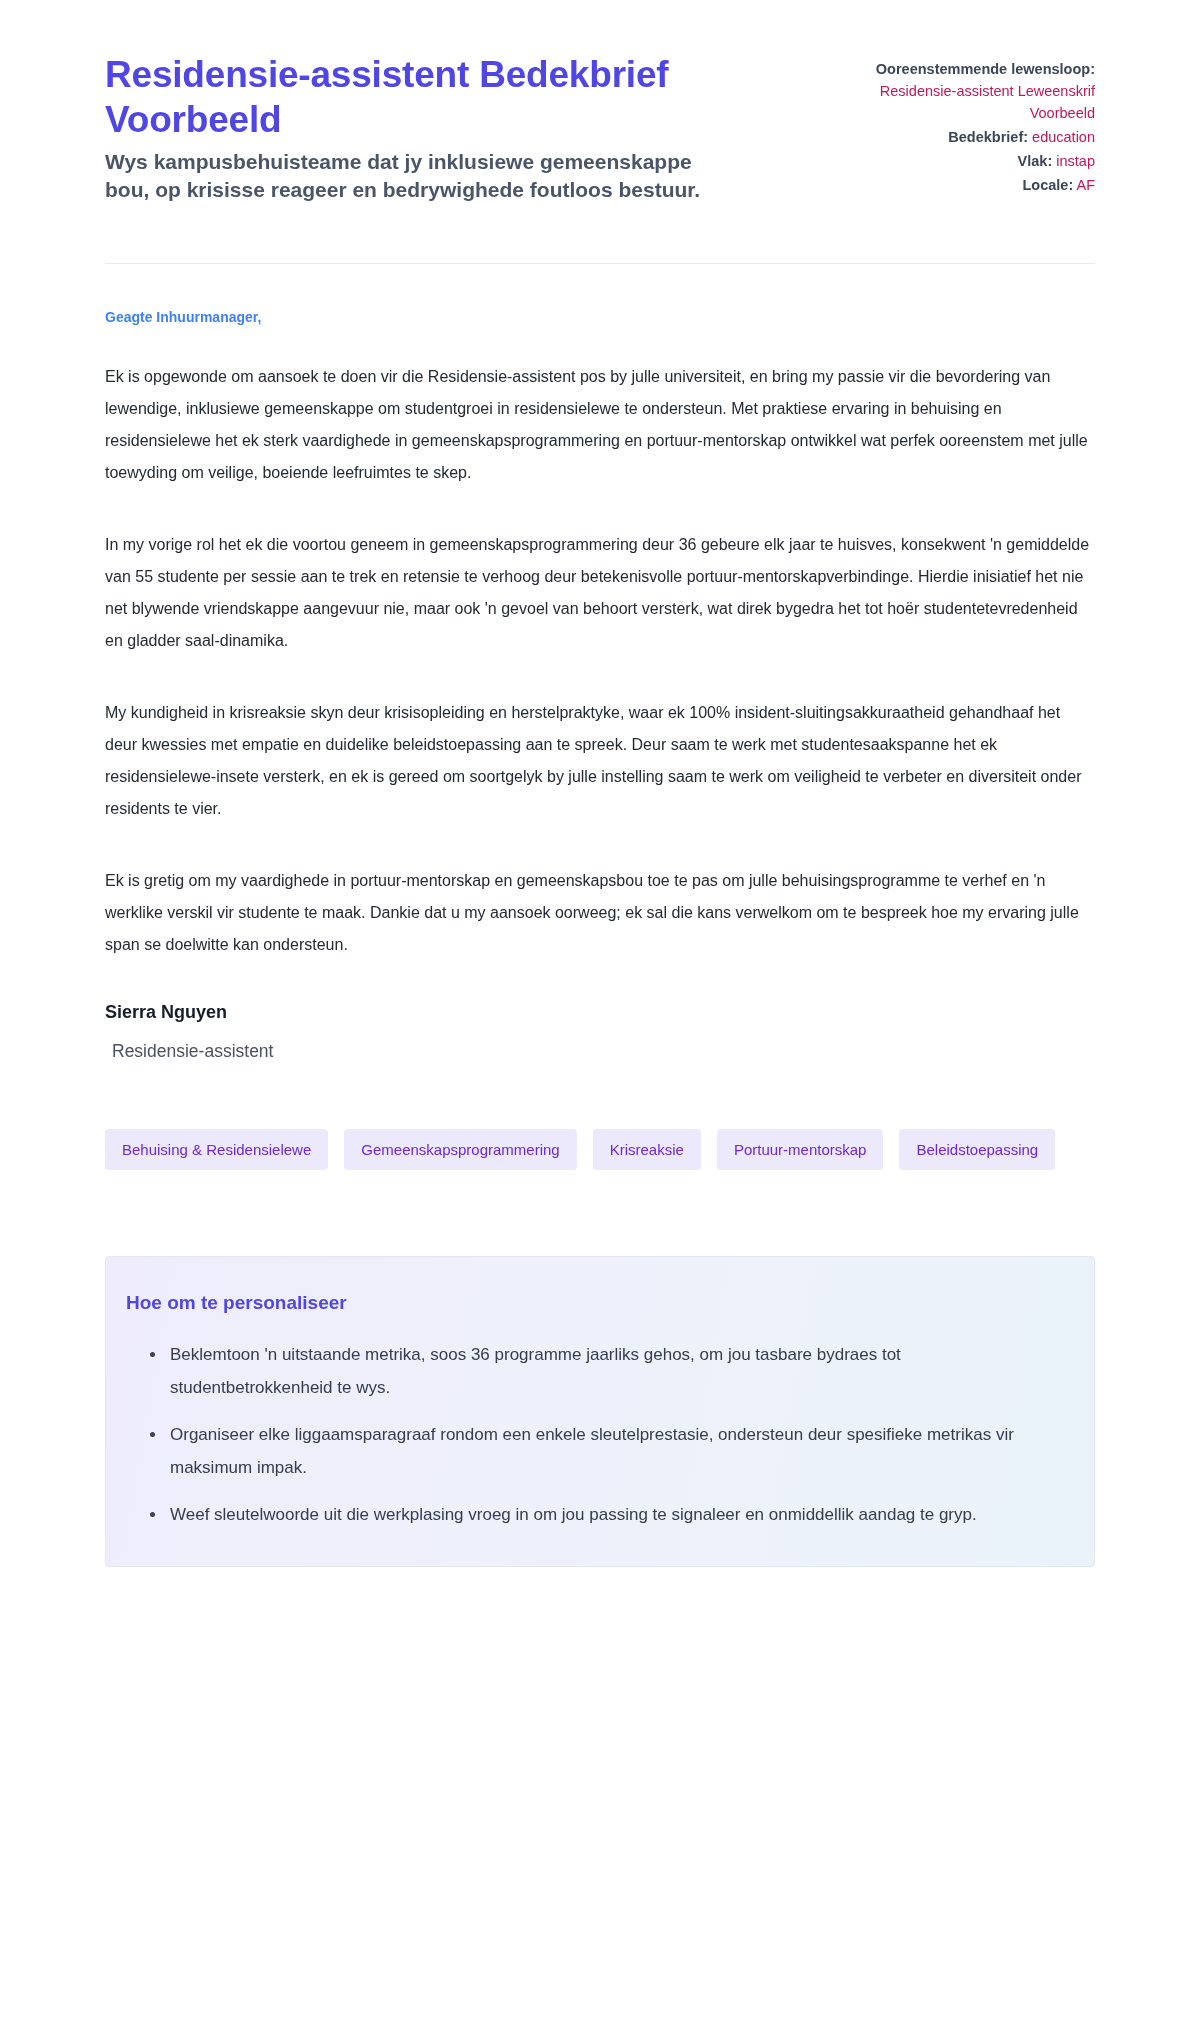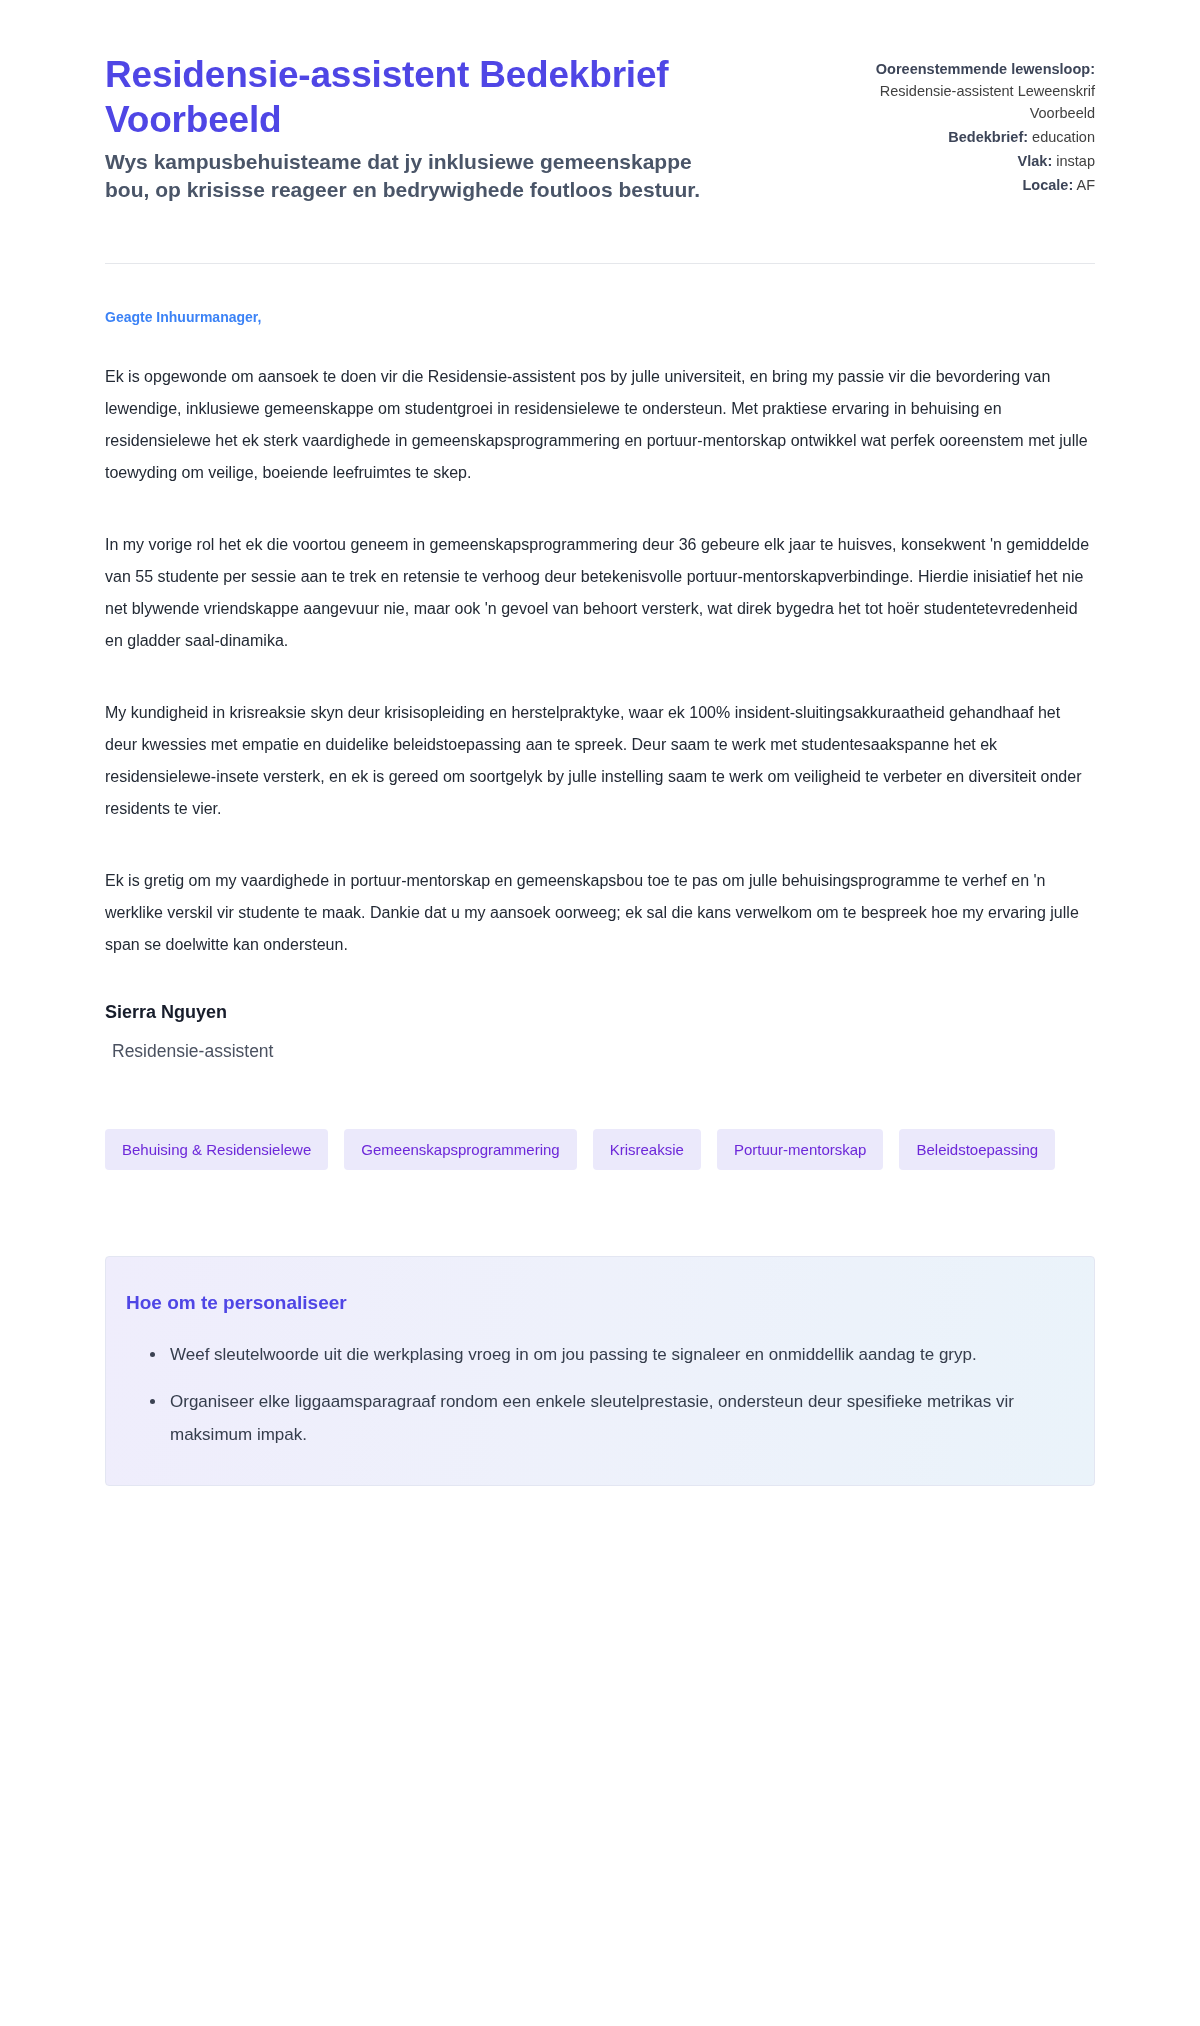--- a/index.html
+++ b/index.html
@@ -58,21 +58,21 @@
     font-size: 14.5px;
     line-height: 1.52;
     color: #5b6375;
     padding-top: 6px;
   }
   .meta-row { margin-bottom: 2px; }
   .meta-label {
     font-weight: bold;
     color: #3d4558;
   }
-  .meta-value { color: #404040; }
+  .meta-value { color: #be185d; }
 
   .header-rule {
     height: 1px;
     background: #e5e7eb;
     margin: 58px 0 0 0;
   }
 
   
   .letter {
     padding-top: 44px;
@@ -219,19 +219,20 @@
       <span class="tag">Behuising &amp; Residensielewe</span>
       <span class="tag">Gemeenskapsprogrammering</span>
       <span class="tag">Krisreaksie</span>
       <span class="tag">Portuur-mentorskap</span>
       <span class="tag">Beleidstoepassing</span>
     </div>
 
     <div class="callout">
       <h2 class="callout-title">Hoe om te personaliseer</h2>
       <ul class="callout-list">
+        <li>Beklemtoon 'n uitstaande metrika, soos 36 programme jaarliks gehos, om jou tasbare bydraes tot studentbetrokkenheid te wys.</li>
+        <li>Organiseer elke liggaamsparagraaf rondom een enkele sleutelprestasie, ondersteun deur spesifieke metrikas vir maksimum impak.</li>
         <li>Weef sleutelwoorde uit die werkplasing vroeg in om jou passing te signaleer en onmiddellik aandag te gryp.</li>
-        <li>Organiseer elke liggaamsparagraaf rondom een enkele sleutelprestasie, ondersteun deur spesifieke metrikas vir maksimum impak.</li>
       </ul>
     </div>
 
   </div>
 </div>
 
 </body></html>

